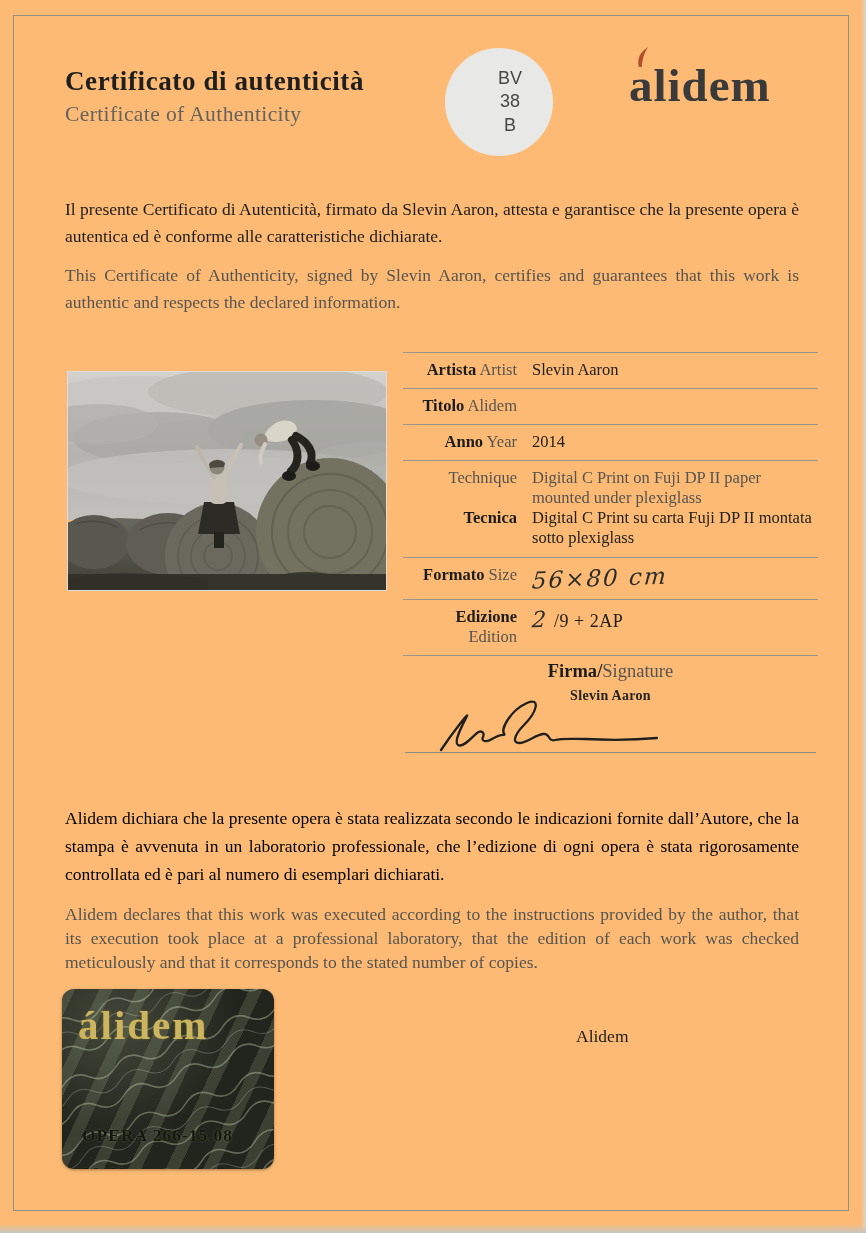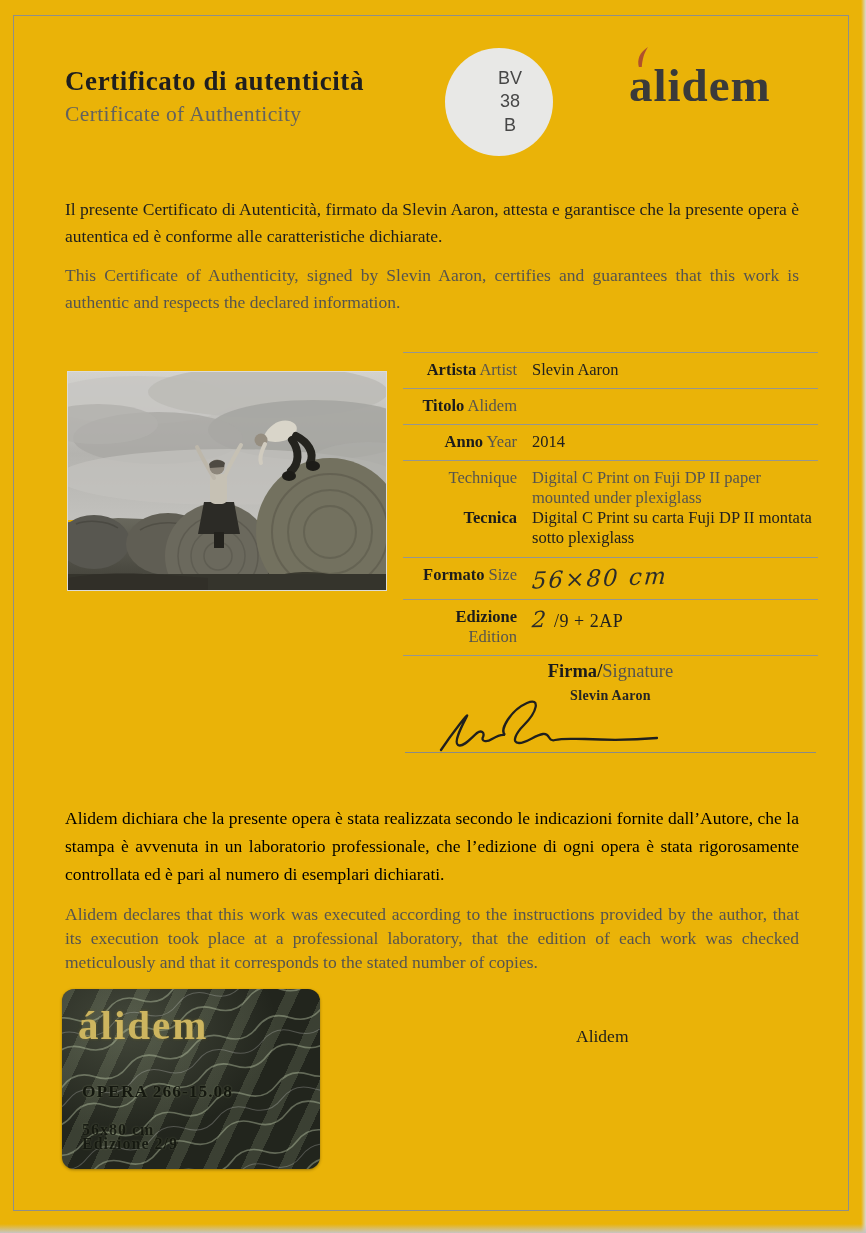--- a/index.html
+++ b/index.html
@@ -1,20 +1,20 @@
 <!DOCTYPE html>
 <html><head>
 <meta charset="utf-8">
 <style>
   * { margin:0; padding:0; box-sizing:border-box; }
   html,body { background:#e9e8e4; }
   body { font-family:"Liberation Serif", serif; }
   .page {
     position:relative; width:866px; height:1233px;
-    background:#eab308; overflow:hidden; margin:0 auto;
+    background:#fdba74; overflow:hidden; margin:0 auto;
   }
   .frame {
     position:absolute; left:13px; top:15px; width:836px; height:1196px;
     border:1px solid #8f8f89;
   }
   .scan-edge-bottom {
     position:absolute; left:0; right:0; bottom:0; height:9px;
     background:linear-gradient(to bottom, rgba(244,243,239,0), #c7c6c2);
   }
   .scan-edge-right {
@@ -76,34 +76,34 @@
   .artist-name { position:absolute; left:403px; top:688px; width:415px; text-align:center;
     font-size:14px; font-weight:bold; color:#252525; letter-spacing:0.3px; }
   .sig-svg { position:absolute; left:425px; top:698px; width:290px; height:58px; }
   .sig-line { position:absolute; left:405px; top:752px; width:411px; height:1px; background:#8b8b85; }
 
   
   .decl-it { top:804px; line-height:28px; }
   .decl-en { top:902px; line-height:24px; color:#56544f; }
 
   
-  .sticker { position:absolute; left:62px; top:989px; width:258px; height:180px;
+  .sticker { position:absolute; left:62px; top:989px; width:212px; height:180px;
     border-radius:12px; background:#22251d; overflow:hidden;
     box-shadow:0 1px 3px rgba(0,0,0,0.35);padding-left:36px; }
   .sticker-sheen { position:absolute; inset:0;
     background:
       repeating-linear-gradient(115deg, rgba(190,205,165,0.16) 0 12px, rgba(0,0,0,0) 12px 34px),
       radial-gradient(ellipse at 25% 20%, rgba(215,225,190,0.18), rgba(0,0,0,0) 55%);
   }
   .sticker-waves { position:absolute; inset:0; width:100%; height:100%; }
   .sticker-logo { position:absolute; left:16px; top:12px; font-size:41px; font-weight:bold;
     color:#cdb55f; letter-spacing:2px;
     text-shadow:0 0 3px rgba(120,110,40,0.6); z-index:3; }
   .sticker-line { position:absolute; left:20px; z-index:3; font-weight:bold;
-    color:#14170f; text-shadow:0 0 2px rgba(190,200,150,0.35); }
+    color:#14170f; text-shadow:0 0 2px rgba(190,200,150,0.35);margin-top:44px; }
   .sticker-opera { top:92px; font-size:17.5px; letter-spacing:1px; }
   .sticker-size { top:132px; font-size:16px; letter-spacing:1px; opacity:0.85; }
   .sticker-edition { top:146px; font-size:16px; letter-spacing:1px; opacity:0.9; }
 
   .company { position:absolute; left:576px; top:1026px; font-size:17.5px; color:#1d1d1d; }
 </style>
 </head>
 <body>
 
 <div class="page">

